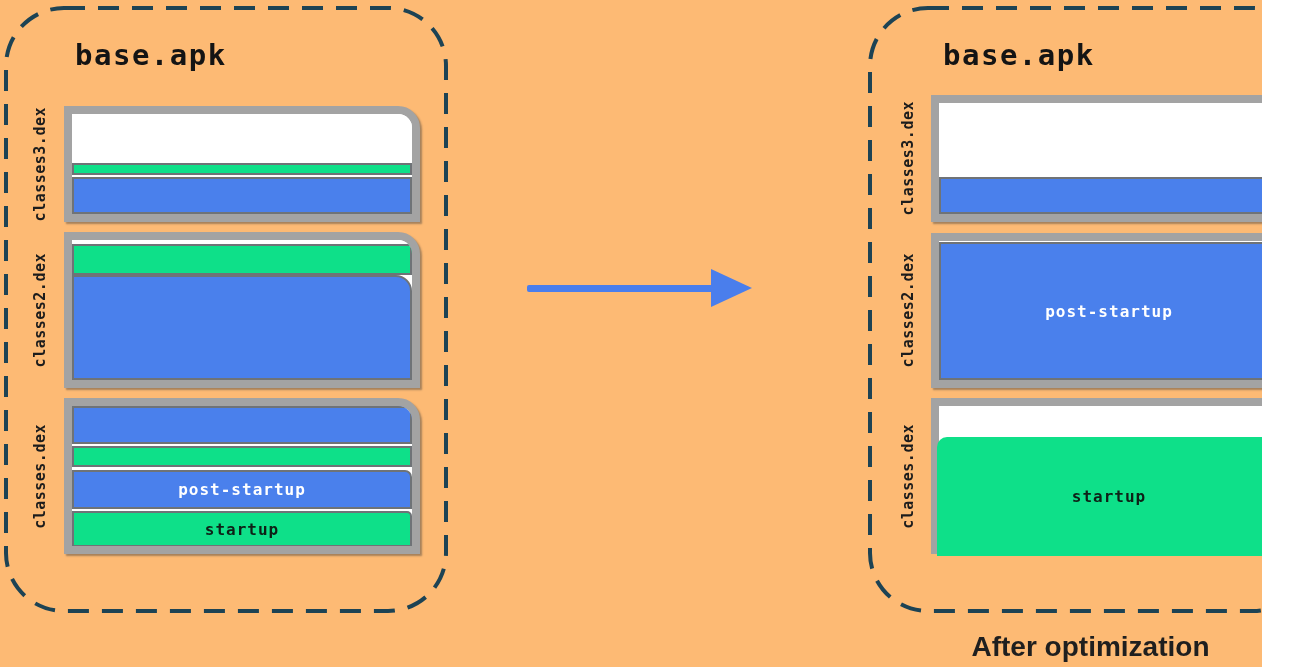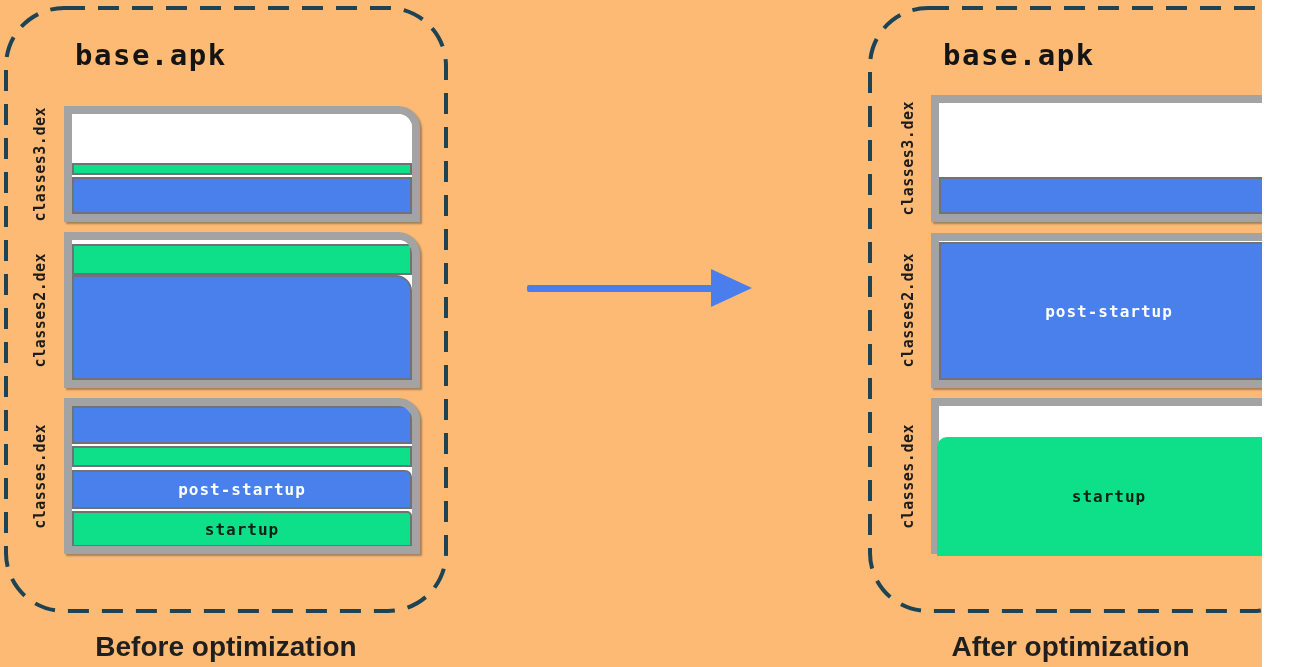--- a/index.html
+++ b/index.html
@@ -72,21 +72,21 @@
   .pg-r3 {left:931px;top:398px;width:356px;height:156px;box-shadow:none;}
   .r3-green{height:119px;margin:0 -2px -2px -2px;border:none;border-radius:10px 16px 0 0;}
 
   .arrow{position:absolute;left:527px;top:266px;width:226px;height:44px;}
 
   .caption{
     position:absolute;top:631px;text-align:center;
     font-family:"Liberation Sans",sans-serif;font-size:28px;color:#1f1f1f;white-space:nowrap;
   }
   .caption-before{left:4px;width:444px;}
-  .caption-after{left:848px;width:445px;}
+  .caption-after{left:868px;width:445px;}
 </style>
 </head>
 <body>
 
 <div class="stage">
 
   <svg class="panel-frame" style="left:4px;top:6px;" width="444" height="607">
     <rect x="2" y="2" width="440" height="603" rx="58" fill="none" stroke-width="4" stroke-dasharray="21 13" stroke="#1d4354"></rect>
   </svg>
 
@@ -148,16 +148,15 @@
   </div>
 
   <div class="file-label lbl-r3">
     <span>classes.dex</span>
   </div>
   <div class="page pg-r3 no-clip">
     <div class="spacer"></div>
     <div class="band no-border r3-green band-label-dark" style="background-color: rgb(14, 224, 137);">startup</div>
   </div>
 
-  <div class="caption caption-before">Before optimization</div>
   <div class="caption caption-after">After optimization</div>
 
 </div>
 
 </body></html>

